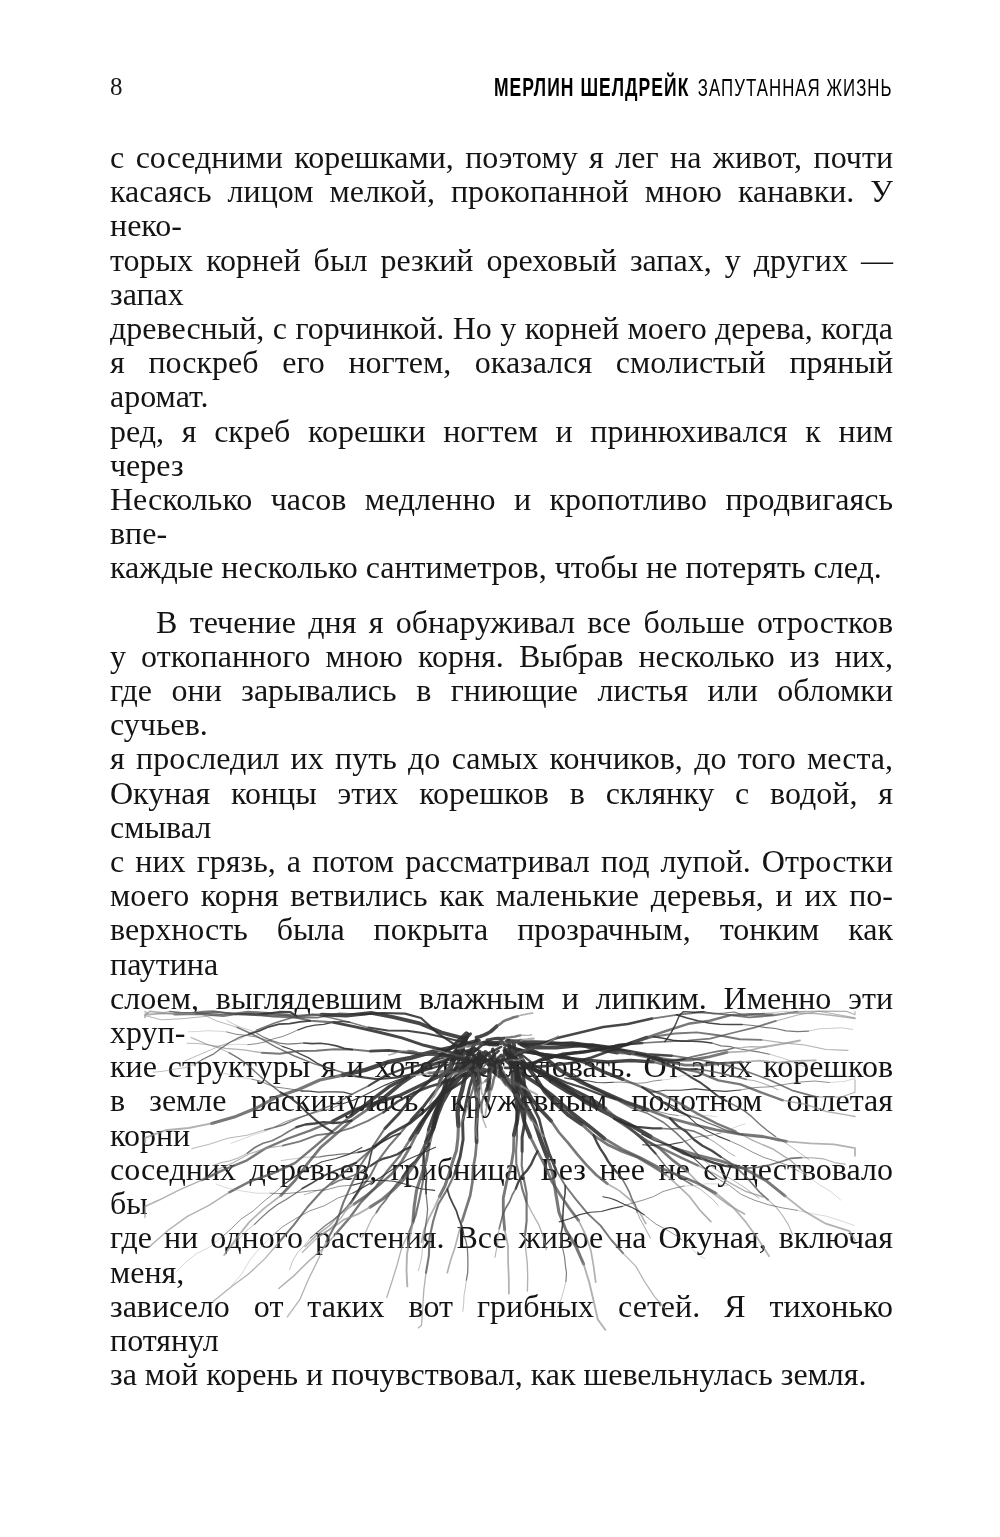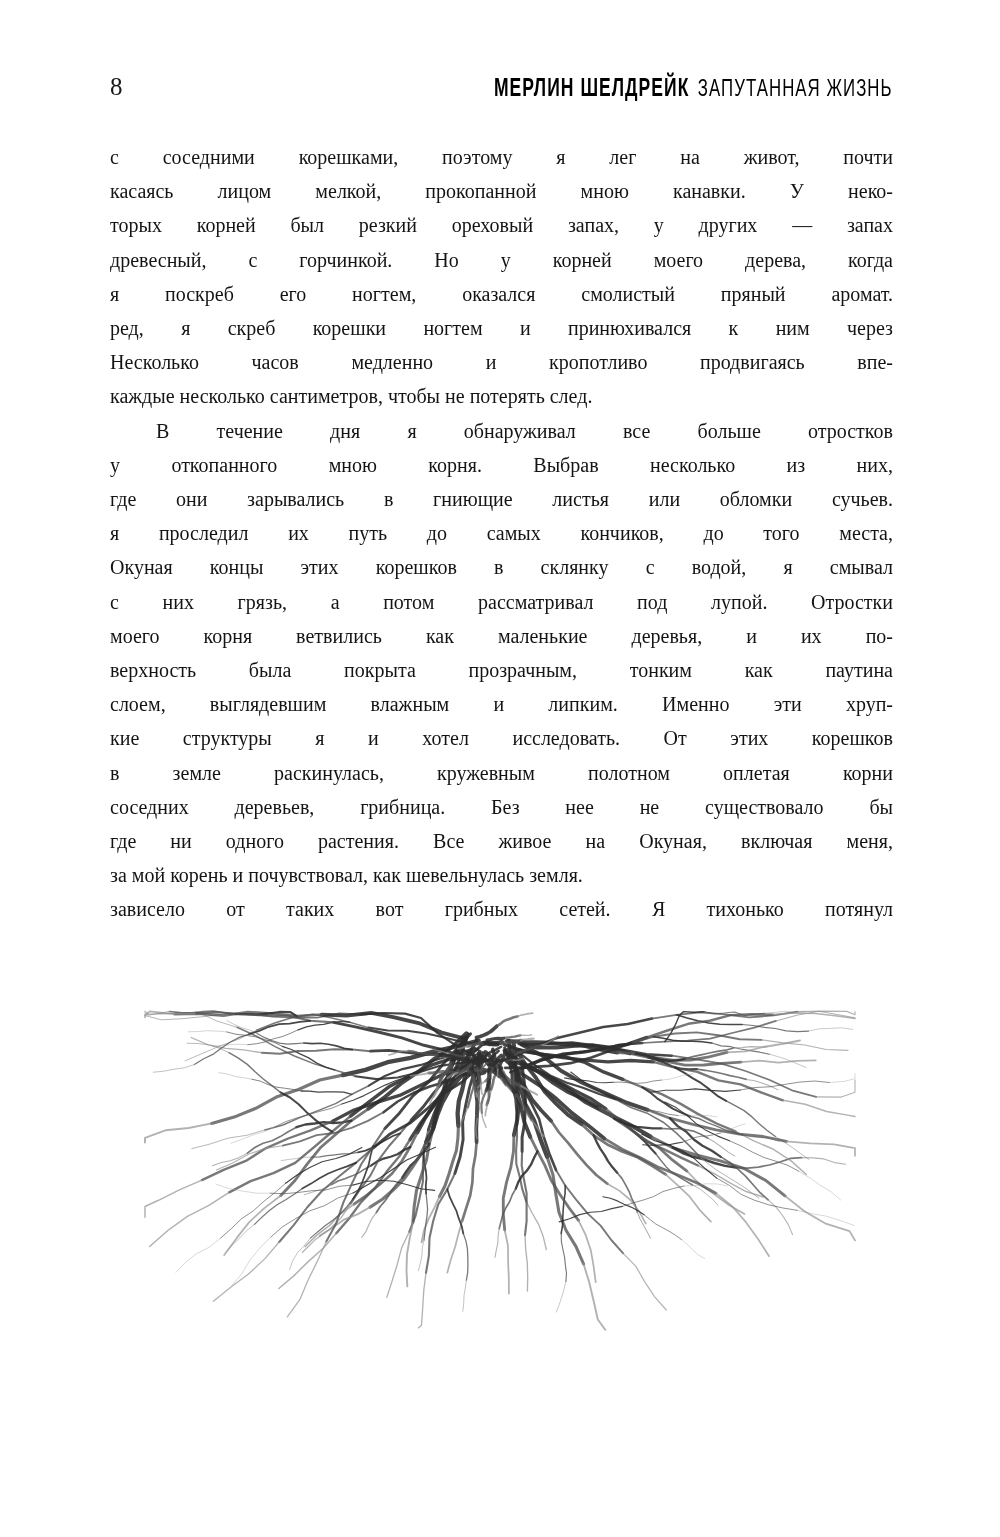--- a/index.html
+++ b/index.html
@@ -23,25 +23,25 @@
     font-family:"Liberation Sans","DejaVu Sans",sans-serif;
     white-space:nowrap;
     transform:scaleX(.70);transform-origin:100% 50%;
     letter-spacing:1.5px;color:#000;
   }
   .rh-author{font-weight:700;font-size:25px;line-height:26px;}
   .rh-title{font-weight:400;font-size:24px;line-height:26px;}
   
   .textblock{
     position:absolute;left:110px;top:140px;width:783px;
-    font-size:20px;line-height:34.2px;color:#141414;
+    font-size:32px;line-height:34.2px;color:#141414;
   }
   .line{text-align:justify;text-align-last:justify;}
   .line.final{text-align-last:left;}
-  .line.indent{text-indent:46px;}
+  .line.indent{text-indent:46px;margin-top:20px;}
   
   .illustration{
     position:absolute;left:141px;top:1003px;width:718px;height:335px;
     margin:0;padding:0;
   }
   .illustration svg{display:block;width:100%;height:100%;}
 </style>
 </head>
 <body>
 
@@ -69,22 +69,22 @@
       <div class="line">я проследил их путь до самых кончиков, до того места,</div>
       <div class="line">Окуная концы этих корешков в склянку с водой, я смывал</div>
       <div class="line">с них грязь, а потом рассматривал под лупой. Отростки</div>
       <div class="line">моего корня ветвились как маленькие деревья, и их по-</div>
       <div class="line">верхность была покрыта прозрачным, тонким как паутина</div>
       <div class="line">слоем, выглядевшим влажным и липким. Именно эти хруп-</div>
       <div class="line">кие структуры я и хотел исследовать. От этих корешков</div>
       <div class="line">в земле раскинулась, кружевным полотном оплетая корни</div>
       <div class="line">соседних деревьев, грибница. Без нее не существовало бы</div>
       <div class="line">где ни одного растения. Все живое на Окуная, включая меня,</div>
+      <div class="line">зависело от таких вот грибных сетей. Я тихонько потянул</div>
       <div class="line final">за мой корень и почувствовал, как шевельнулась земля.</div>
-      <div class="line">зависело от таких вот грибных сетей. Я тихонько потянул</div>
     </main>
 
   <figure class="illustration">
     <svg viewBox="0 0 718 335" xmlns="http://www.w3.org/2000/svg">
         <polyline points="369.0,56.1 391.1,44.8 414.1,35.6 438.2,29.8 462.2,24.0 486.8,21.0 511.0,15.6" fill="none" stroke="#2e2e2e" stroke-width="2.58" stroke-opacity="0.88" stroke-linecap="round" stroke-linejoin="round"></polyline>
         <polyline points="511.0,15.6 535.5,11.8 559.0,9.3 583.7,11.4 608.2,14.4 632.9,12.4 656.5,8.7" fill="none" stroke="#525252" stroke-width="1.86" stroke-opacity="0.78" stroke-linecap="round" stroke-linejoin="round"></polyline>
         <polyline points="656.5,8.7 681.3,8.1 705.8,8.4 714.0,11.7 714.0,8.7" fill="none" stroke="#929292" stroke-width="1.16" stroke-opacity="0.7" stroke-linecap="round" stroke-linejoin="round"></polyline>
         <polyline points="535.5,11.8 546.1,15.1 556.9,17.8 567.8,20.0 578.9,21.2 590.0,21.5 601.2,21.5" fill="none" stroke="#2e2e2e" stroke-width="1.55" stroke-opacity="0.88" stroke-linecap="round" stroke-linejoin="round"></polyline>
         <polyline points="601.2,21.5 612.3,22.5 623.3,24.4 634.4,25.5 645.2,27.9 656.4,28.6 667.5,28.1" fill="none" stroke="#525252" stroke-width="1.11" stroke-opacity="0.78" stroke-linecap="round" stroke-linejoin="round"></polyline>
         <polyline points="667.5,28.1 678.4,25.8 689.5,25.4 700.7,24.8 711.7,26.4" fill="none" stroke="#929292" stroke-width="0.70" stroke-opacity="0.7" stroke-linecap="round" stroke-linejoin="round"></polyline>

